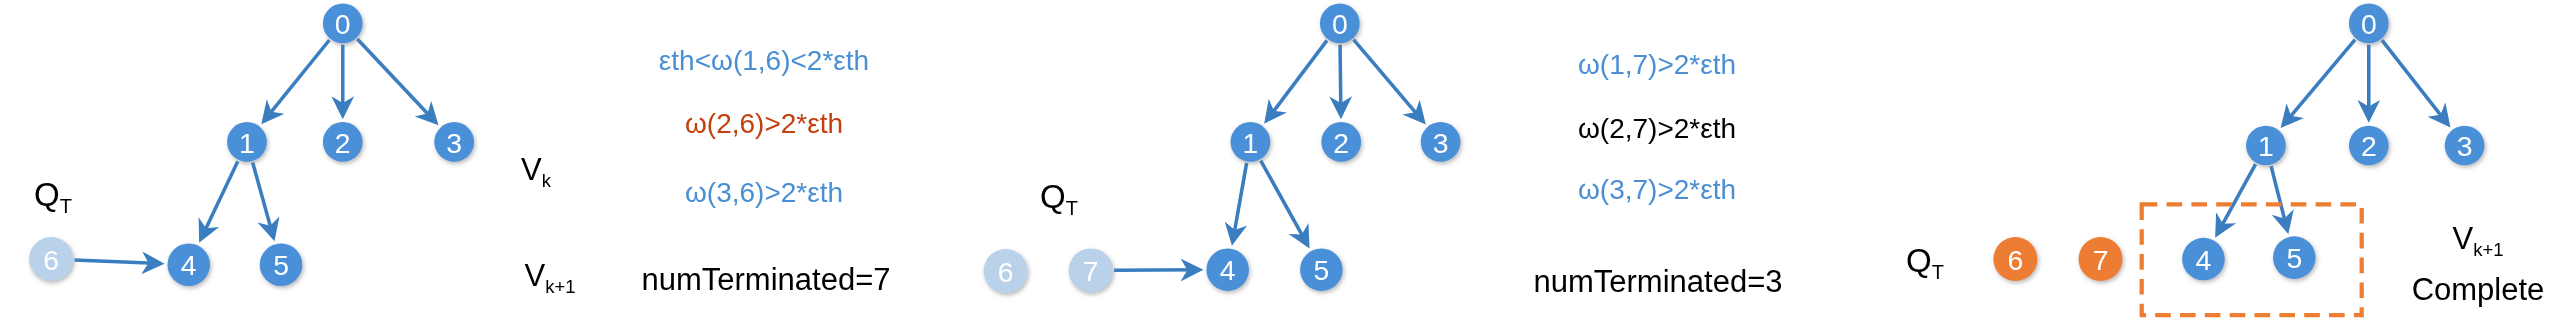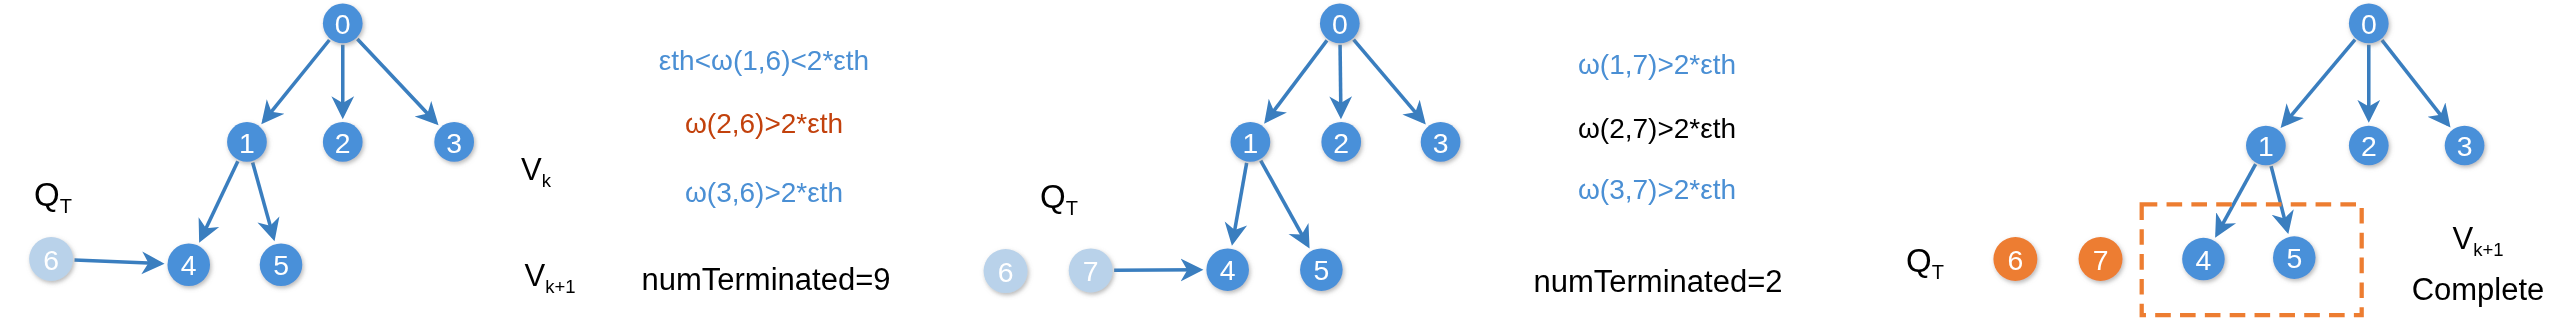--- a/index.html
+++ b/index.html
@@ -201,18 +201,18 @@
       <div class="lbl lbl-v" style="left: 550px; top: 278px;"><span>V</span><sub>k+1</sub></div>
       <div class="lbl lbl-q" style="left: 1059px; top: 199px;"><span>Q</span><sub>T</sub></div>
       <div class="lbl lbl-q" style="left: 1925px; top: 263px;"><span>Q</span><sub>T</sub></div>
       <div class="lbl lbl-v" style="left: 2478px; top: 241px;"><span>V</span><sub>k+1</sub></div>
       <div class="formula" style="left: 764px; top: 61px; color: rgb(74, 143, 212);">εth&lt;ω(1,6)&lt;2*εth</div>
       <div class="formula" style="left: 764px; top: 124px; color: #c2410c;">ω(2,6)&gt;2*εth</div>
       <div class="formula" style="left: 764px; top: 193px; color: rgb(74, 143, 212);">ω(3,6)&gt;2*εth</div>
       <div class="formula" style="left: 1657px; top: 65px; color: rgb(74, 143, 212);">ω(1,7)&gt;2*εth</div>
       <div class="formula" style="left: 1657px; top: 129px; color: #000000;">ω(2,7)&gt;2*εth</div>
       <div class="formula" style="left: 1657px; top: 190px; color: rgb(74, 143, 212);">ω(3,7)&gt;2*εth</div>
-      <div class="lbl lbl-num" style="left: 766px; top: 280px;">numTerminated=9</div>
-      <div class="lbl lbl-num" style="left: 1658px; top: 282px;">numTerminated=2</div>
+      <div class="lbl lbl-num" style="left: 766px; top: 280px;">numTerminated=7</div>
+      <div class="lbl lbl-num" style="left: 1658px; top: 282px;">numTerminated=3</div>
       <div class="lbl lbl-complete" style="left: 2478px; top: 290px;">Complete</div>
     </div>
 </div>
 
 
 </body></html>

